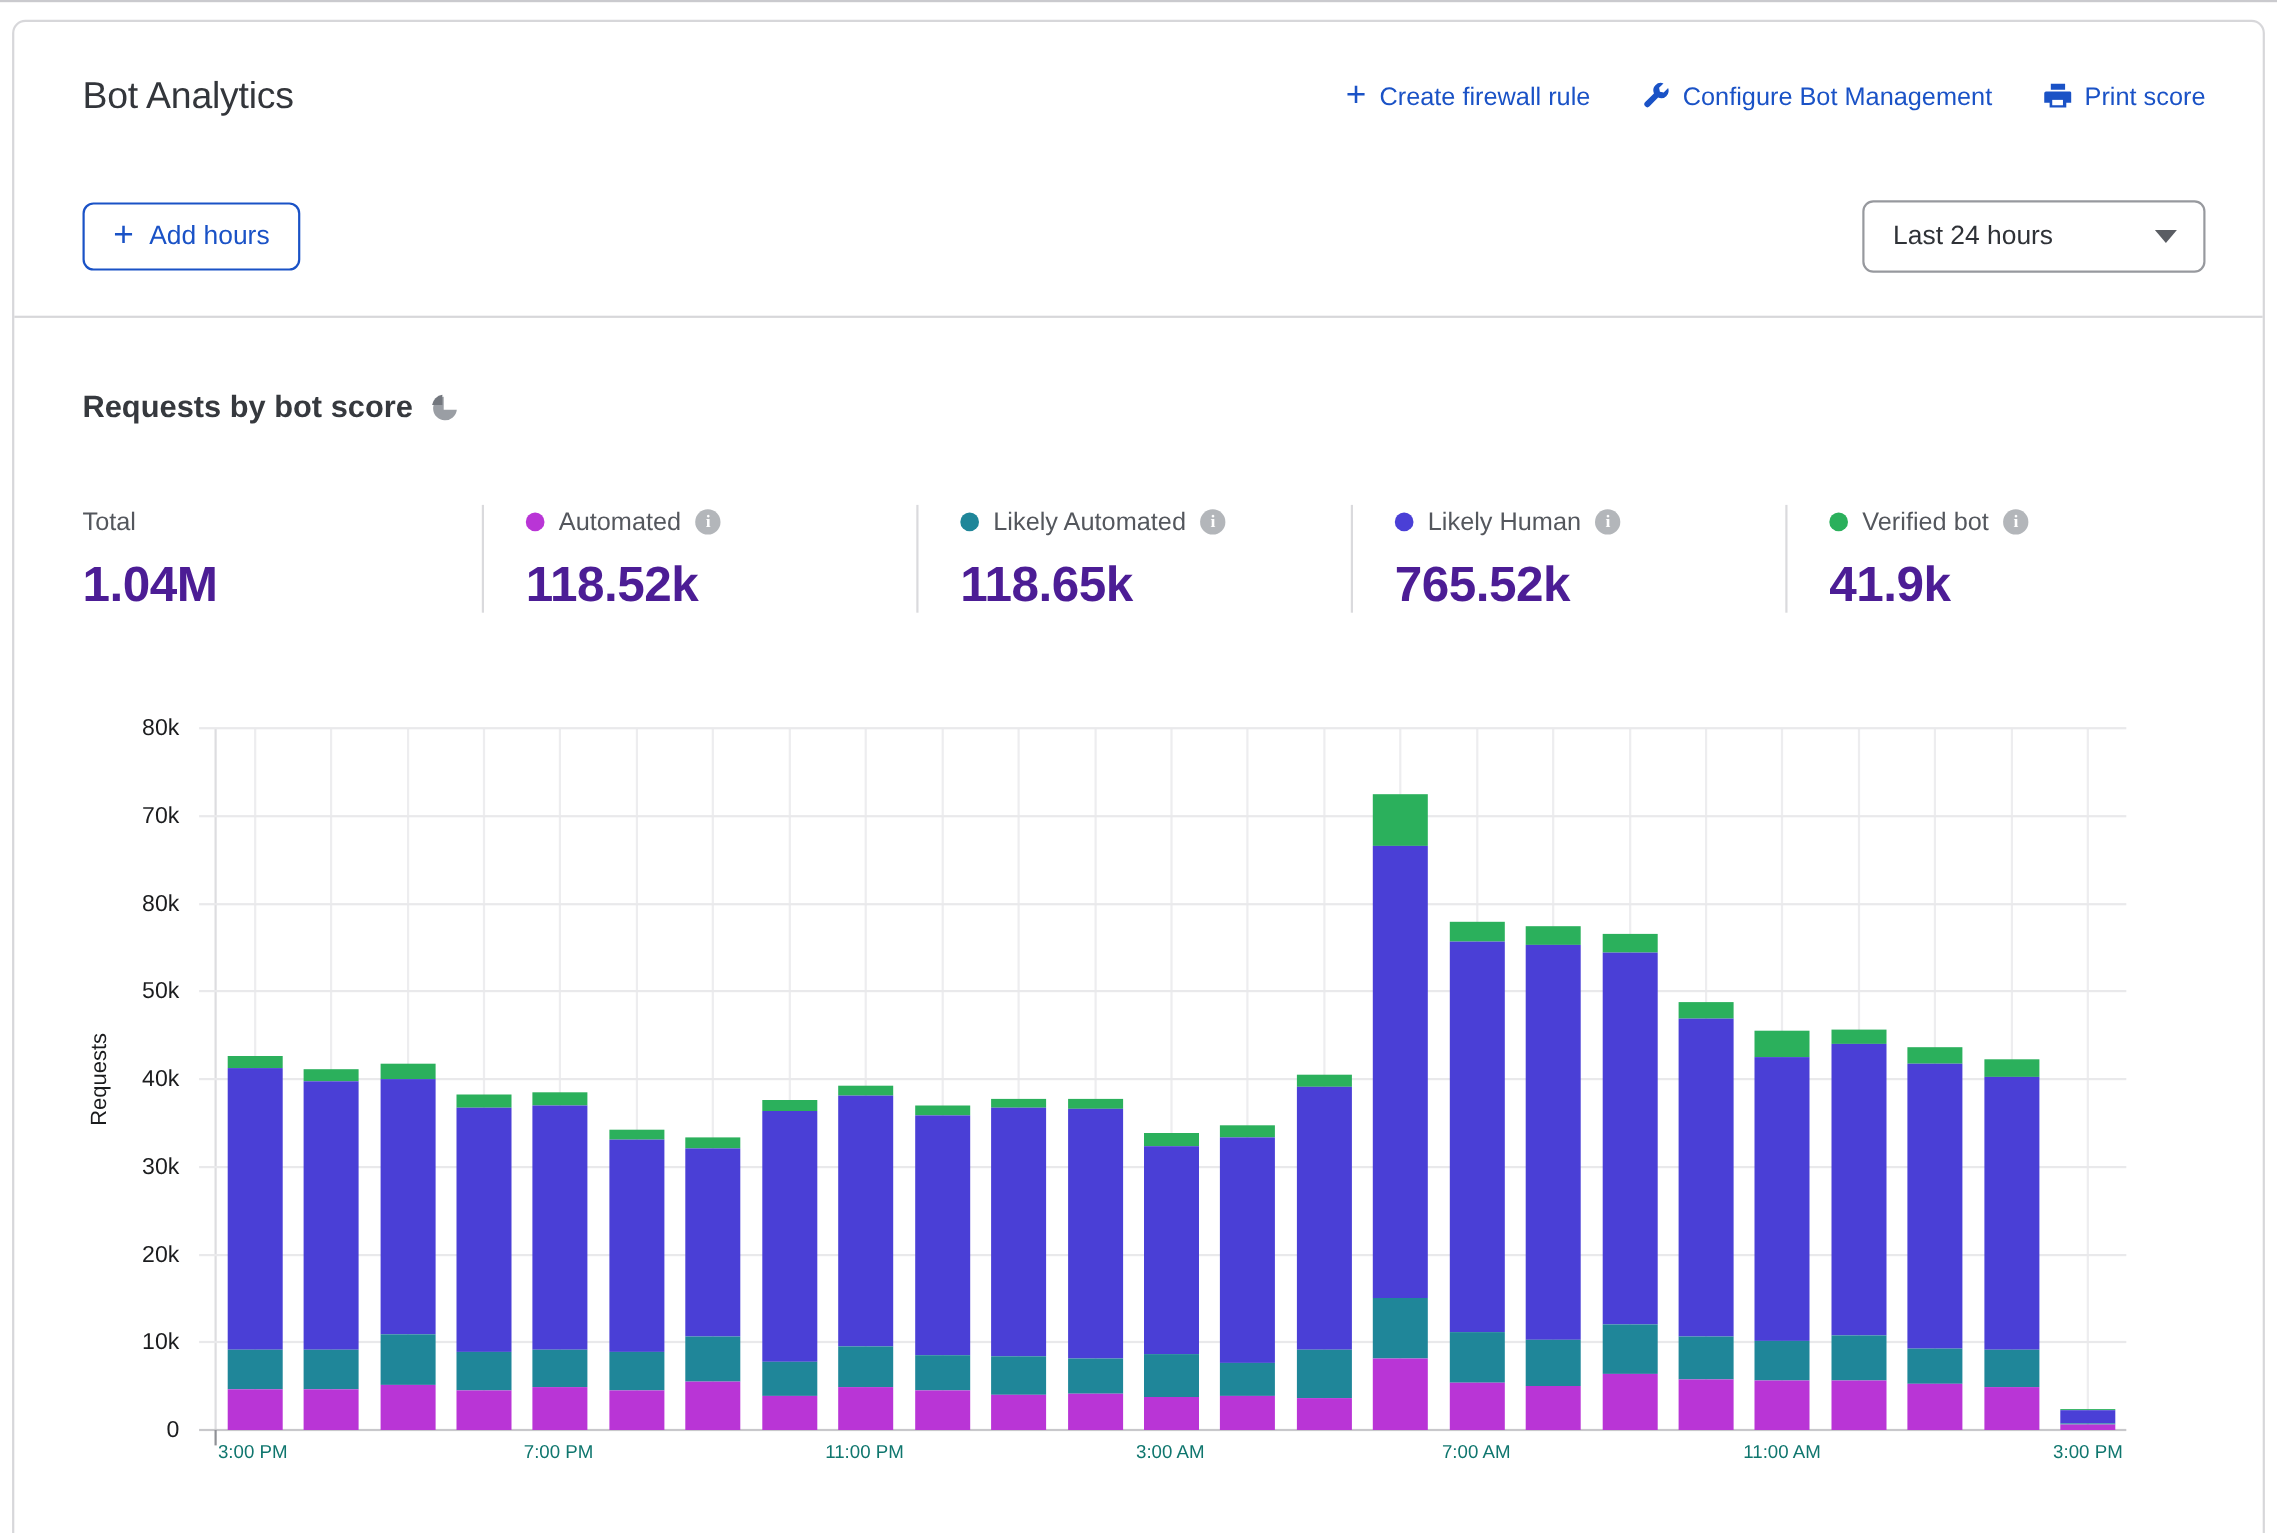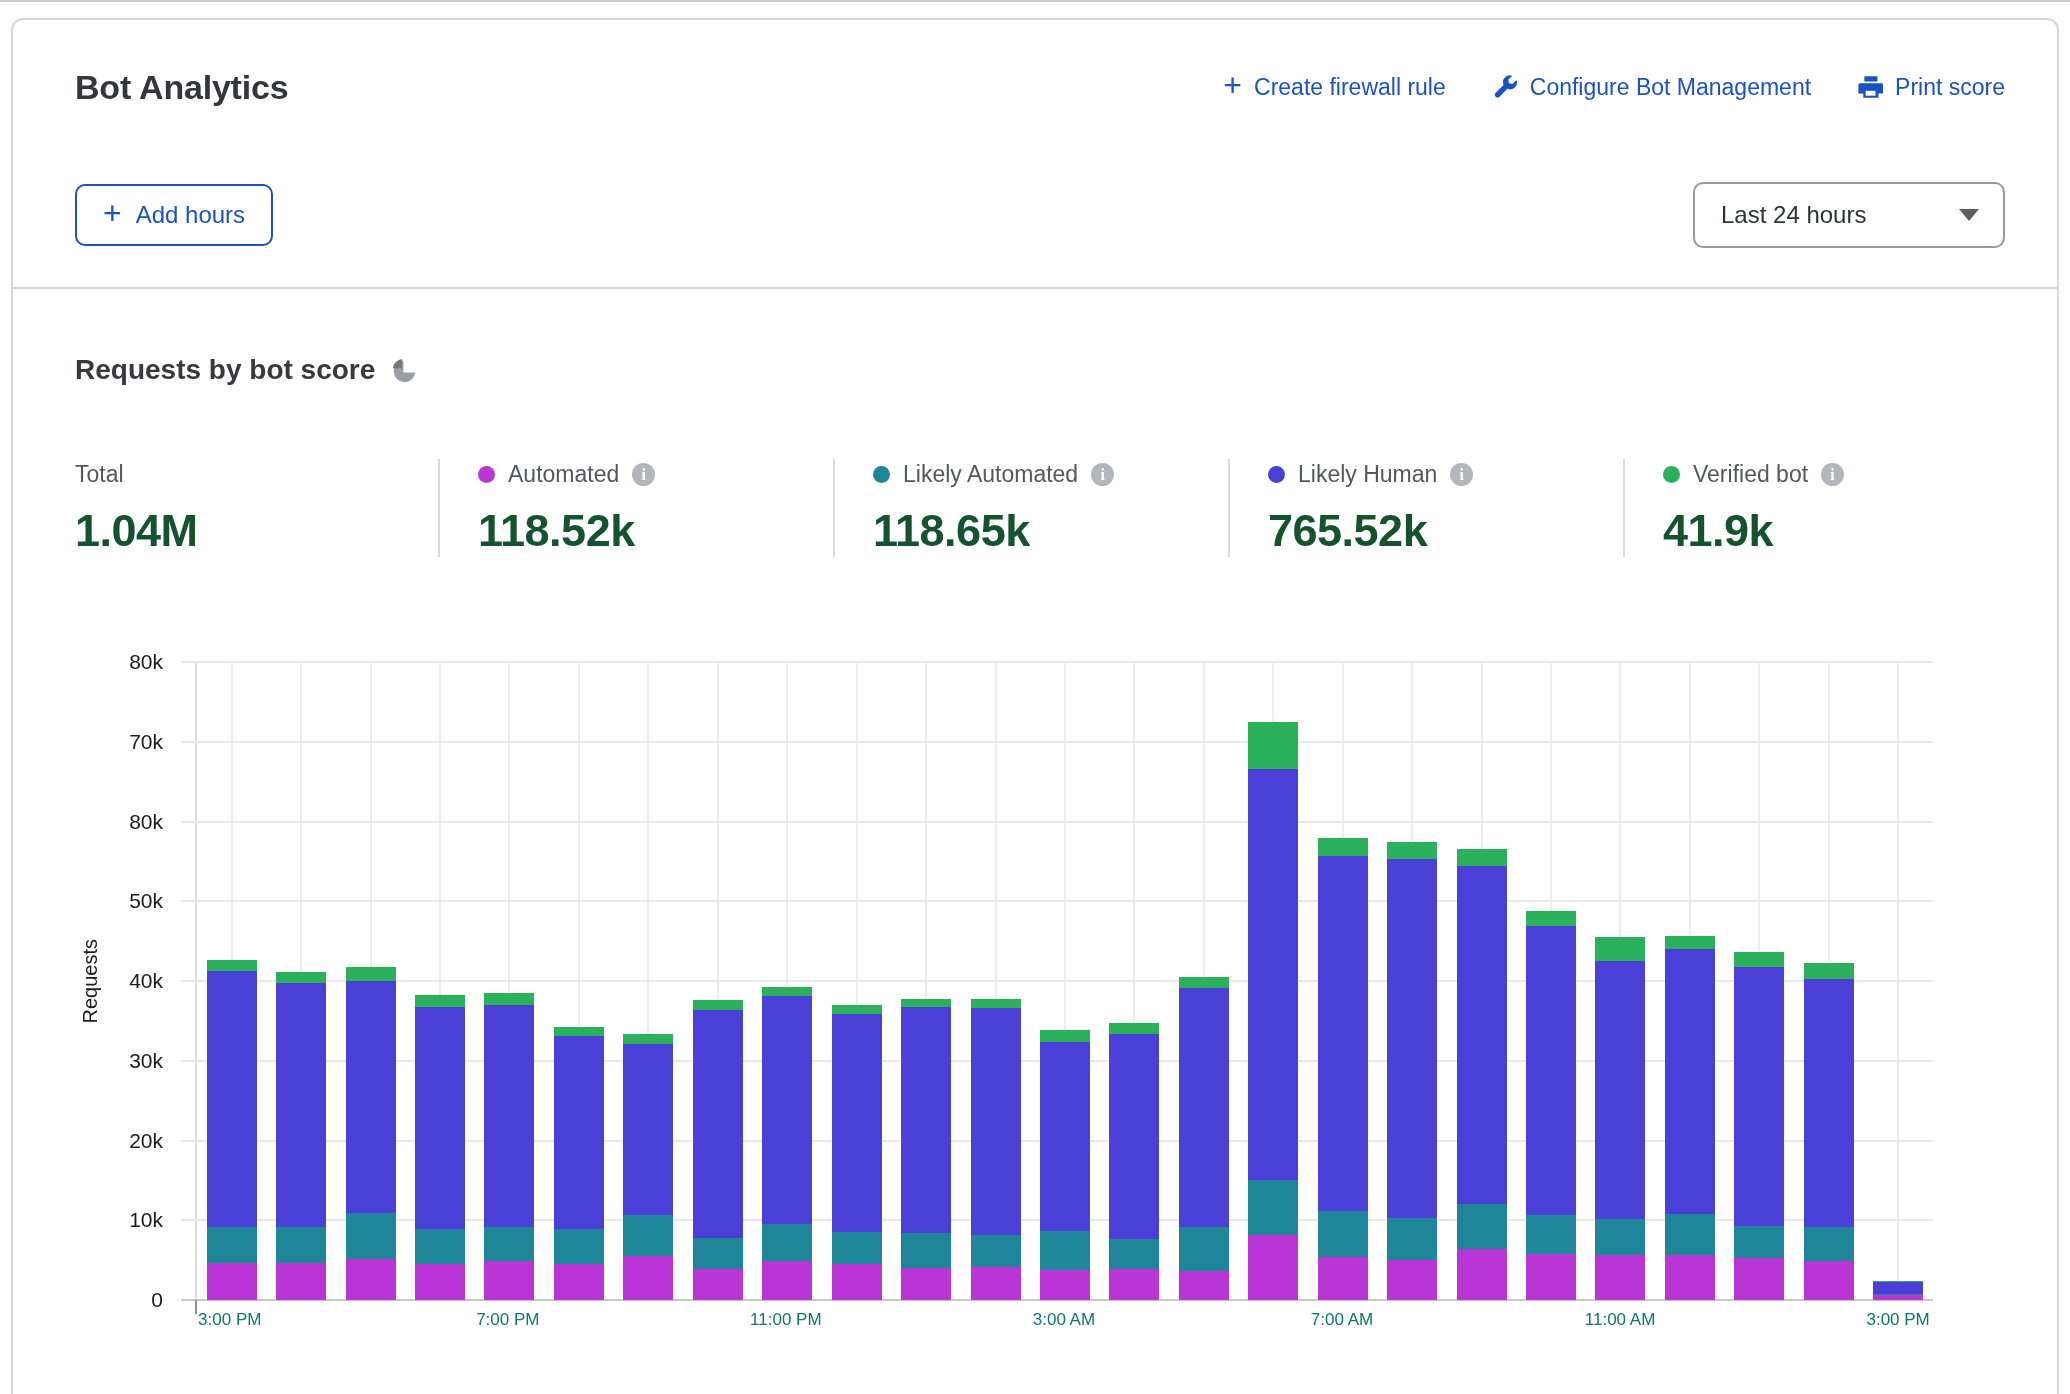--- a/index.html
+++ b/index.html
@@ -4,21 +4,21 @@
 <title>Bot Analytics</title>
 <style>
   html,body{margin:0;padding:0;width:2070px;height:1394px;background:#fff;
     font-family:"Liberation Sans", sans-serif;color:#1b1d1f;overflow:hidden;}
   .top-line{position:absolute;top:0;left:0;right:0;height:2px;background:#cacace;}
   .card{position:absolute;left:11px;right:11px;top:18px;height:1440px;background:#fff;
     border:2px solid #d7d7da;border-radius:12px;box-sizing:border-box;}
   
   .card-header{box-sizing:border-box;height:269px;padding:44px 52px 0 62px;border-bottom:2px solid #d7d7da;}
   .header-row{display:flex;justify-content:space-between;align-items:center;height:46px;}
-  h1{margin:0;font-size:34px;font-weight:700;color:#33363b;letter-spacing:-0.2px;}
+  h1{margin:0;font-size:34px;font-weight:400;color:#33363b;letter-spacing:-0.2px;}
   .actions{display:flex;align-items:center;gap:46px;}
   .link{display:inline-flex;align-items:center;gap:12px;color:#1a52c6;font-size:23px;cursor:pointer;text-decoration:none;}
   .link svg{width:26px;height:26px;fill:currentColor;flex:none;}
   .plus{font-size:32px;font-weight:500;line-height:24px;position:relative;top:-2px;}
   .filter-row{display:flex;justify-content:space-between;align-items:center;margin-top:72px;}
   .add-filter{display:inline-flex;align-items:center;gap:14px;height:62px;padding:0 26px;
     border:2.5px solid #1a52c6;border-radius:10px;background:#fff;color:#1a52c6;font-size:24px;
     font-family:inherit;cursor:pointer;}
   .select{box-sizing:border-box;width:312px;height:66px;border:2px solid #97999e;border-radius:10px;
     display:flex;align-items:center;justify-content:space-between;padding:0 24px 0 26px;
@@ -35,21 +35,21 @@
   .stat{box-sizing:border-box;}
   .stat.first{width:363px;}
   .stat.bordered{border-left:2px solid #dadadd;padding-left:38px;width:395px;}
   .stat.last{width:auto;flex:1;}
   .stat-label-row{display:flex;align-items:center;height:30px;}
   .dot{width:17px;height:17px;border-radius:50%;margin-right:13px;flex:none;}
   .stat-label{font-size:23px;color:#54575d;}
   .info{width:23px;height:23px;border-radius:50%;background:#b3b6ba;color:#fff;margin-left:13px;
     font-family:"Liberation Serif", serif;font-weight:700;font-size:16px;line-height:23px;
     text-align:center;display:inline-block;cursor:pointer;flex:none;}
-  .stat-value{margin-top:16px;font-size:45px;font-weight:700;color:#14532d;letter-spacing:-0.5px;}
+  .stat-value{margin-top:16px;font-size:45px;font-weight:700;color:#4c1d95;letter-spacing:-0.5px;}
   
   .chart{position:relative;height:800px;margin-top:26px;}
   .ylabel-rot{position:absolute;left:4px;top:63px;height:638px;display:flex;align-items:center;}
   .ylabel-rot span{writing-mode:vertical-rl;transform:rotate(180deg);font-size:20px;color:#1b1c1e;}
   .yticks{position:absolute;left:0;top:63px;height:638px;width:88px;}
   .ytick{position:absolute;left:0;width:88px;text-align:right;font-size:21px;color:#1b1c1e;transform:translateY(50%);}
   .plot{position:absolute;left:120px;right:72px;top:63px;height:638px;border-left:2px solid #dddde0;}
   .plot::after{content:'';position:absolute;left:-2px;bottom:-14px;width:2px;height:14px;background:#8f9196;}
   .hline{position:absolute;left:-16px;right:0;height:2px;background:#e9e9eb;}
   .hline.zero{background:#c8c8cb;}

